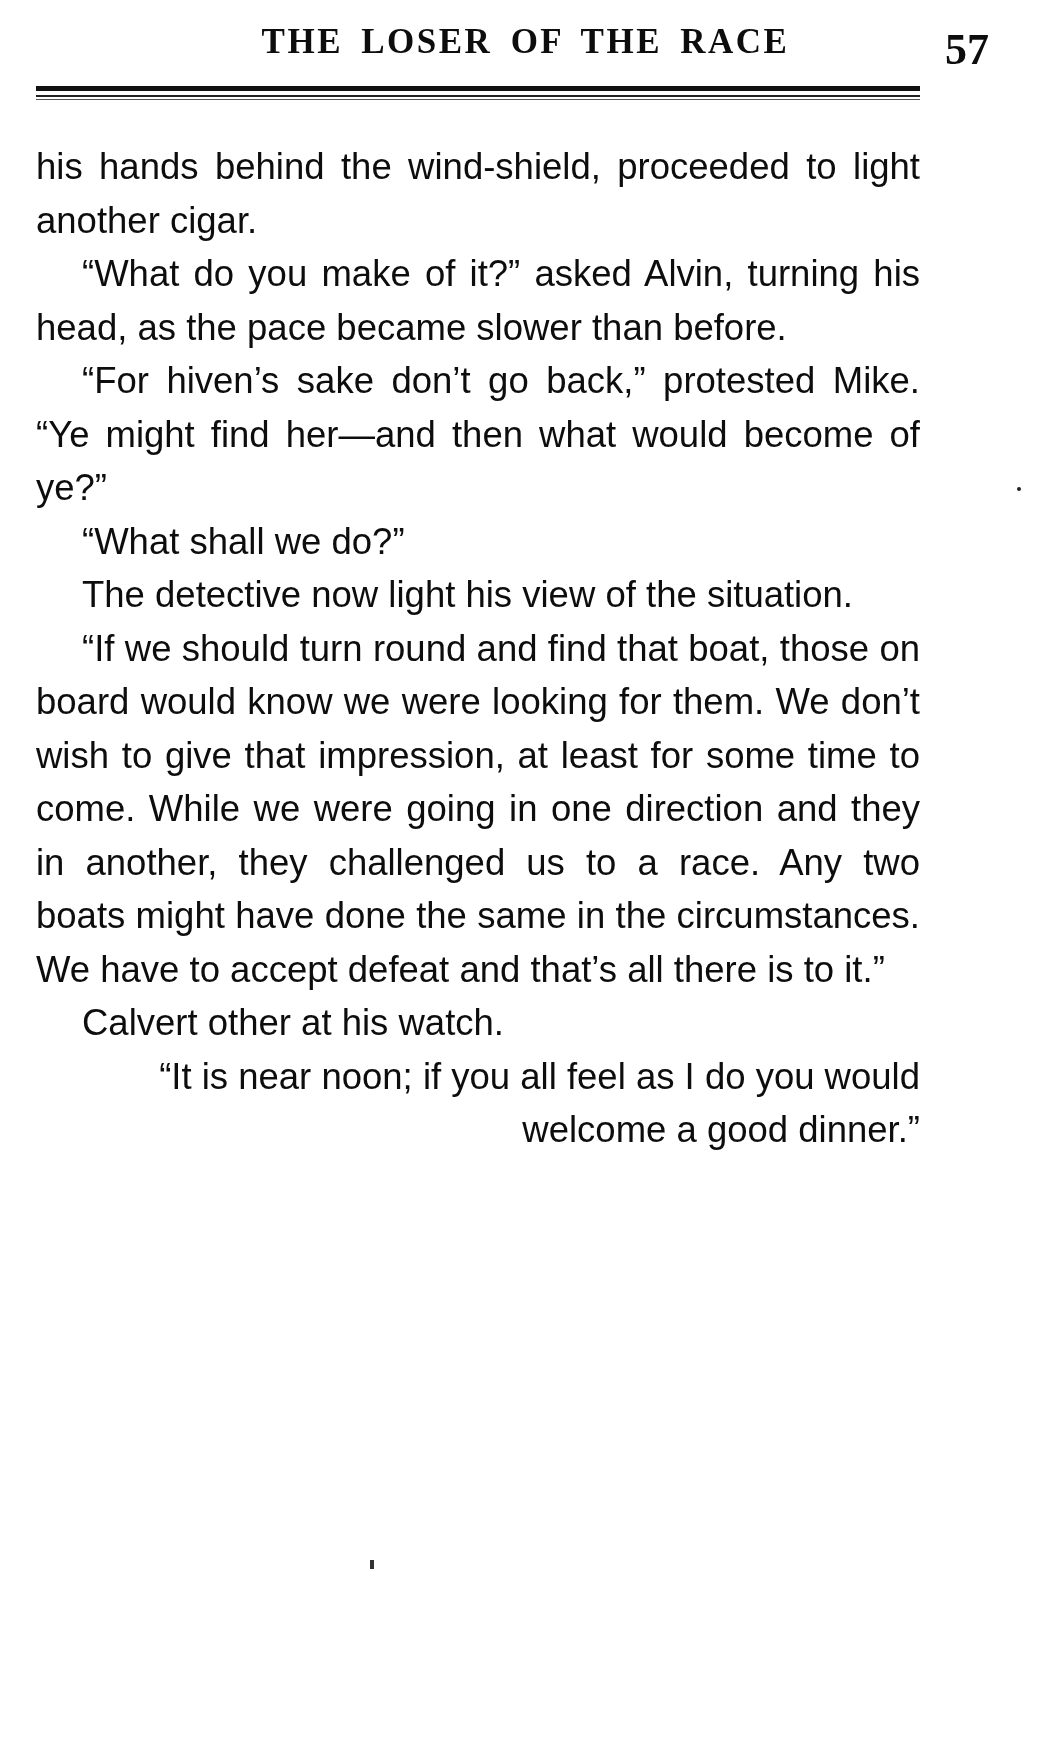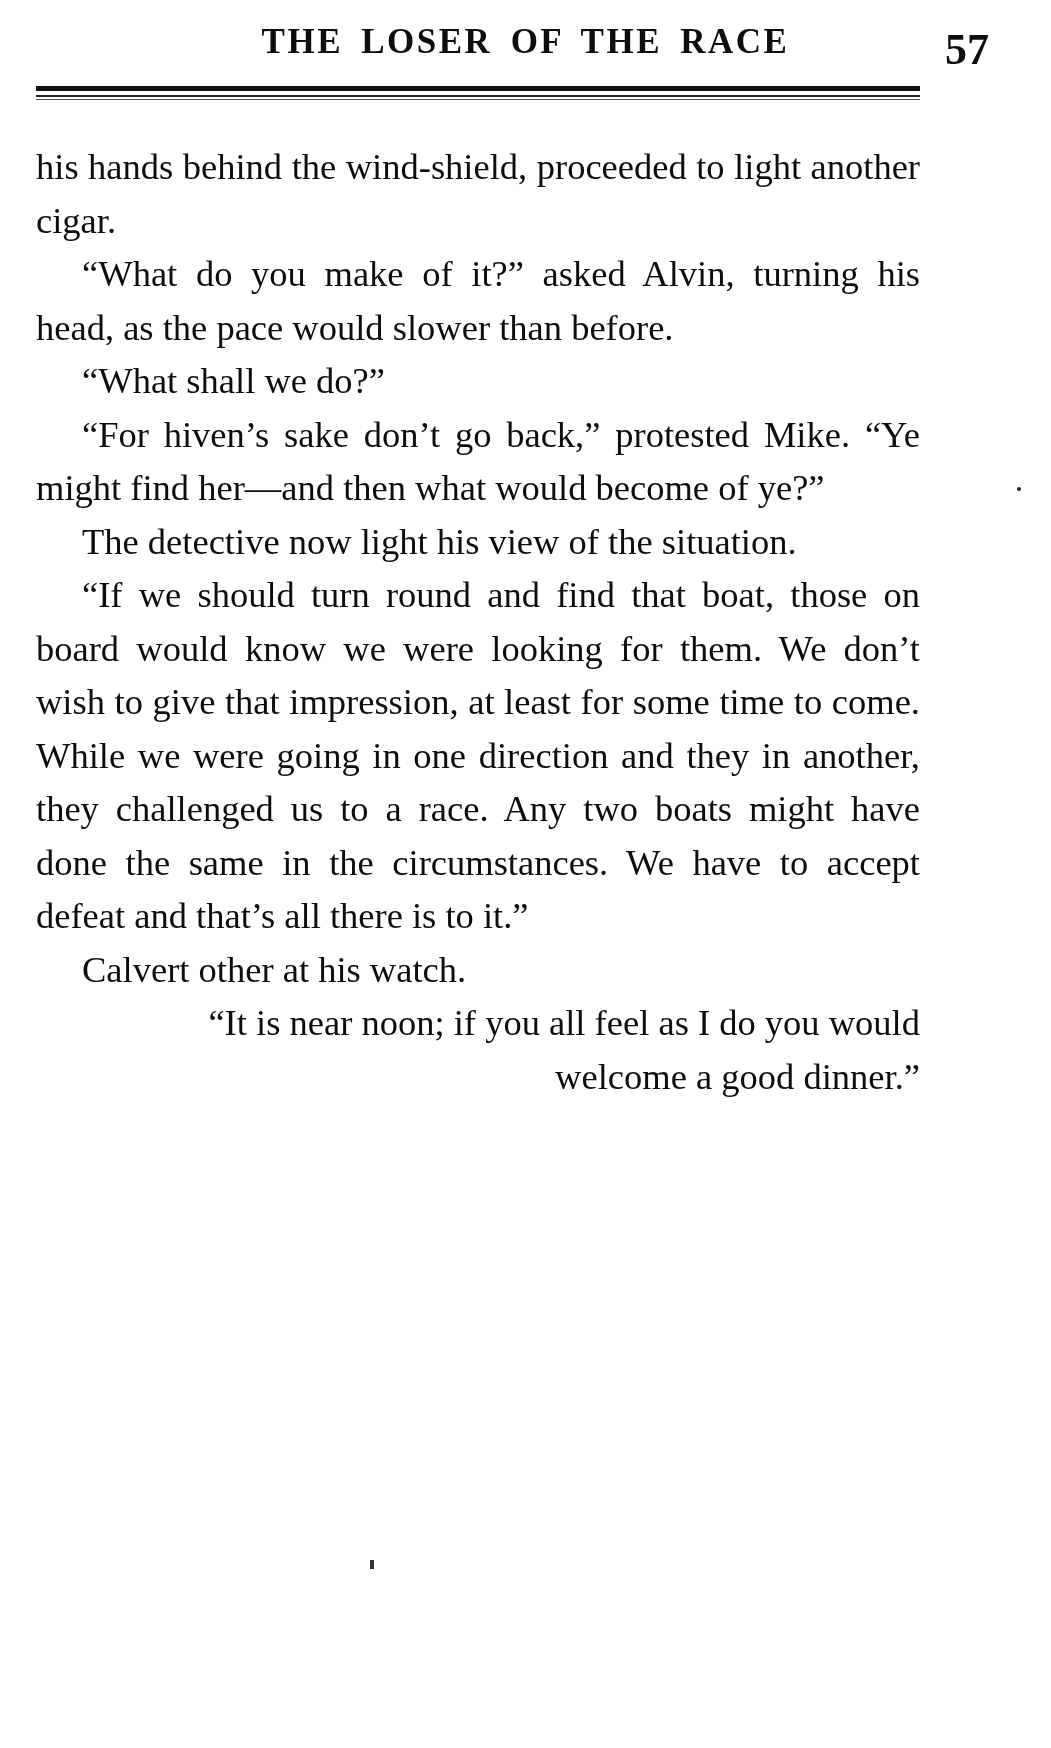--- a/index.html
+++ b/index.html
@@ -82,21 +82,21 @@
   }
   .body-text {
     position: absolute;
     left: 36px;
     top: 140px;
     width: 884px;
     font-size: 36.5px;
     line-height: 53.5px;
     text-align: justify;
     text-justify: inter-word;
-    font-family: Liberation Serif, serif;
+    font-family: Liberation Sans, sans-serif;
   }
   .body-text p {
     margin: 0;
     text-indent: 0;
   }
   .body-text p.indent {
     text-indent: 46px;
   }
   .body-text p:last-child {
     text-align: right;
@@ -130,23 +130,23 @@
   </div>
 
   <div class="rule-group">
     <div class="rule-thick"></div>
     <div class="rule-thin"></div>
     <div class="rule-thin2"></div>
   </div>
 
   <div class="body-text">
     <p>his hands behind the wind-shield, proceeded to light another cigar.</p>
-    <p class="indent">“What do you make of it?” asked Alvin, turning his head, as the pace would slower than before.</p>
+    <p class="indent">“What do you make of it?” asked Alvin, turning his head, as the pace became slower than before.</p>
+    <p class="indent">“For hiven’s sake don’t go back,” protested Mike.  “Ye might find her—and then what would become of ye?”</p>
     <p class="indent">“What shall we do?”</p>
-    <p class="indent">“For hiven’s sake don’t go back,” protested Mike.  “Ye might find her—and then what would become of ye?”</p>
     <p class="indent">The detective now light his view of the situation.</p>
     <p class="indent">“If we should turn round and find that boat, those on board would know we were looking for them.  We don’t wish to give that impression, at least for some time to come.  While we were going in one direction and they in another, they challenged us to a race.  Any two boats might have done the same in the circumstances.  We have to accept defeat and that’s all there is to it.”</p>
     <p class="indent">Calvert other at his watch.</p>
     <p class="indent">“It is near noon; if you all feel as I do you would welcome a good dinner.”</p>
   </div>
 
   <div class="stray-mark-right"></div>
   <div class="stray-mark-bottom"></div>
 
 </div>

